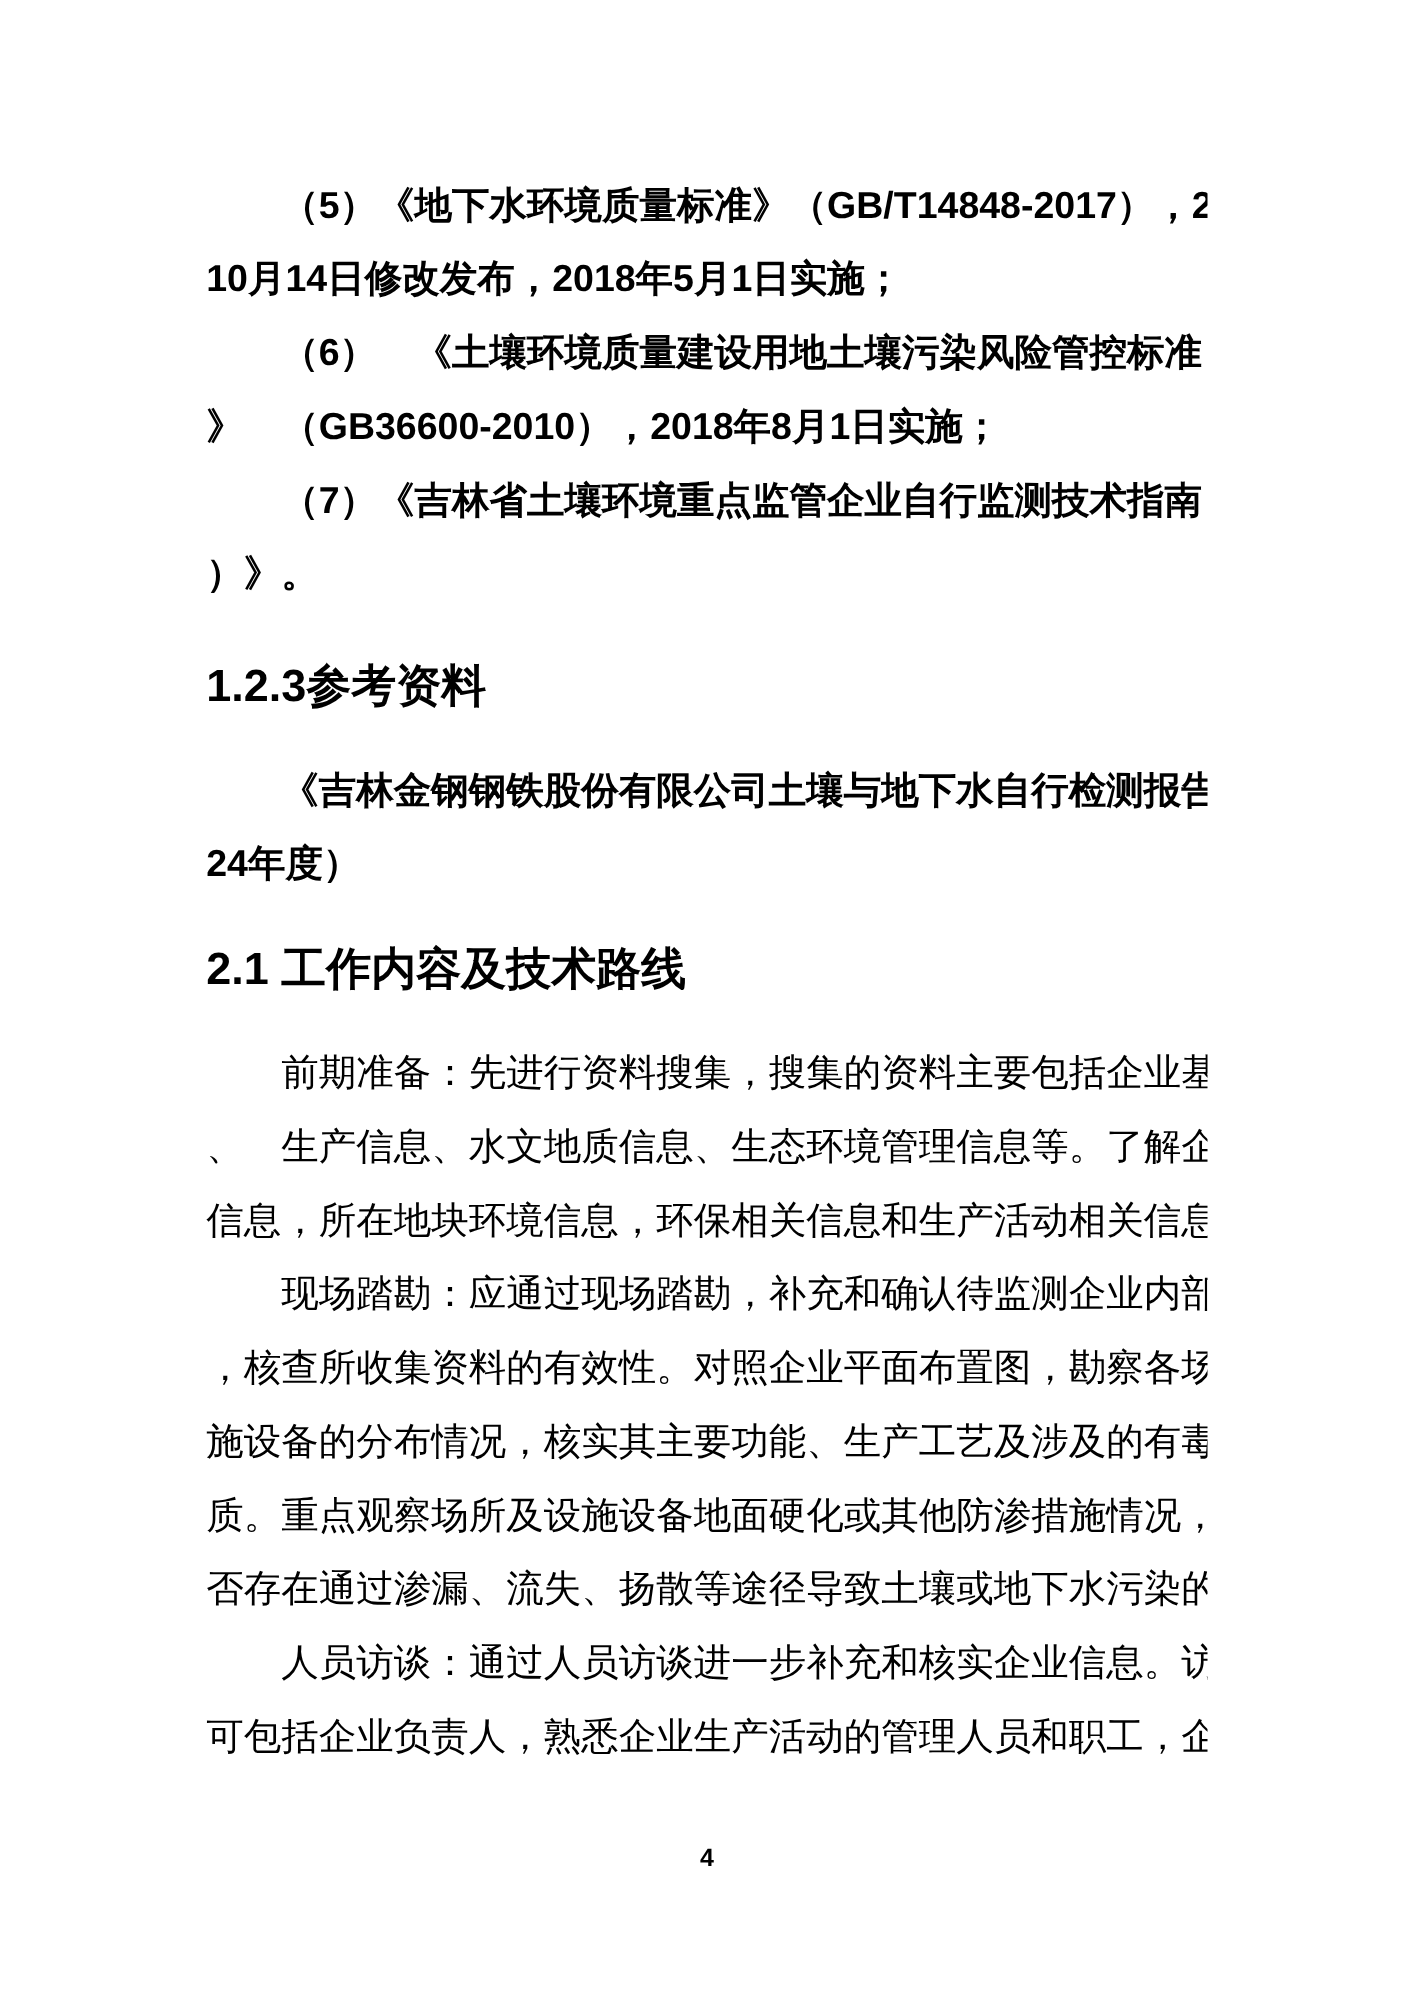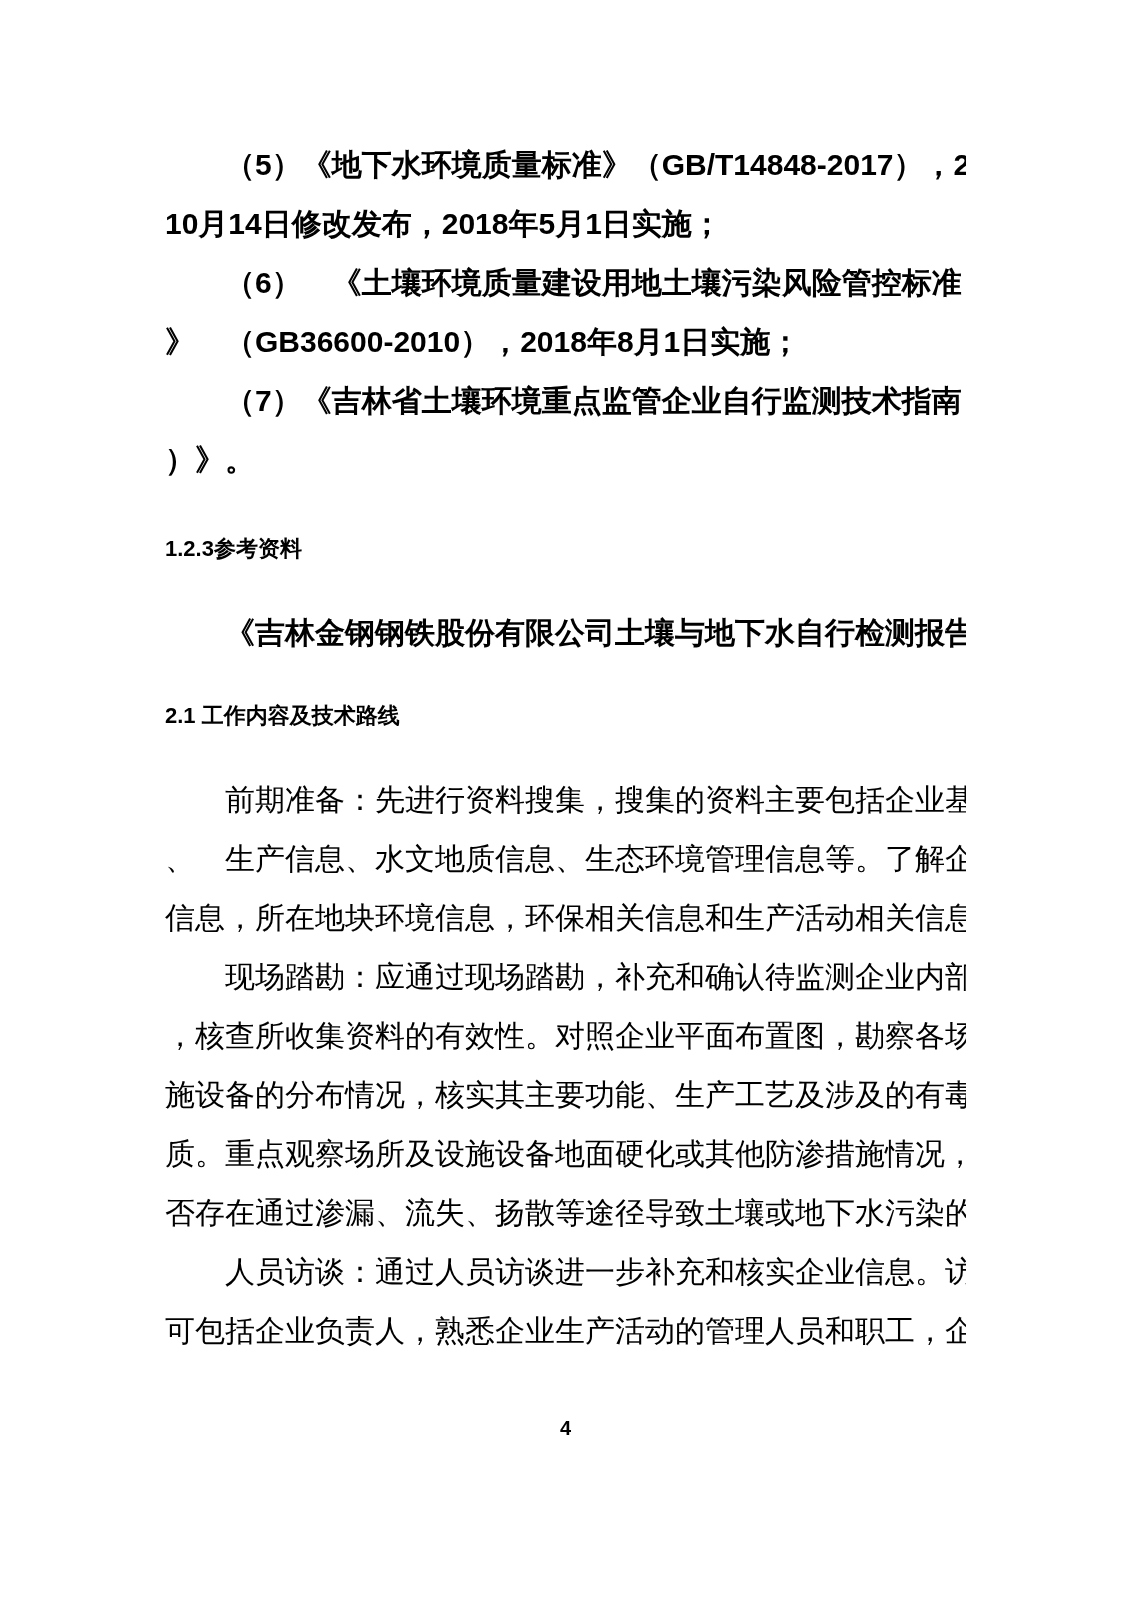--- a/index.html
+++ b/index.html
@@ -24,21 +24,21 @@
     font-family: "Liberation Sans", "DejaVu Sans", sans-serif;
     font-weight: 600;
   }
   .body-text {
     font-family: "Liberation Serif", "DejaVu Serif", serif;
     font-weight: 400;
   }
   .heading {
     font-family: "Liberation Sans", "DejaVu Sans", sans-serif;
     font-weight: 700;
-    font-size: 22px;
+    font-size: 36px;
     height: 59px;
     line-height: 59px;
     white-space: nowrap;
   }
   .indent { padding-left: 60px; }
   .mt-h123 { margin-top: 30px; }
   .mt-refpara { margin-top: 25px; }
   .mt-h13 { margin-top: 24px; }
   .mt-body { margin-top: 25px; }
   .footer {
@@ -60,20 +60,21 @@
 
   <div class="line ref indent">（6）　《土壤环境质量建设用地土壤污染风险管控标准（试行）</div>
   <div class="line ref">》　（GB36600-2010），2018年8月1日实施；</div>
 
   <div class="line ref indent">（7）《吉林省土壤环境重点监管企业自行监测技术指南（试行</div>
   <div class="line ref">）》。</div>
 
   <div class="heading mt-h123">1.2.3参考资料</div>
 
   <div class="line ref indent mt-refpara">《吉林金钢钢铁股份有限公司土壤与地下水自行检测报告》（20</div>
+  <div class="line ref">24年度）</div>
 
   <div class="heading mt-h13">2.1 工作内容及技术路线</div>
 
   <div class="line body-text indent mt-body">前期准备：先进行资料搜集，搜集的资料主要包括企业基本信息</div>
   <div class="line body-text">、　生产信息、水文地质信息、生态环境管理信息等。了解企业基本</div>
   <div class="line body-text">信息，所在地块环境信息，环保相关信息和生产活动相关信息。</div>
 
   <div class="line body-text indent">现场踏勘：应通过现场踏勘，补充和确认待监测企业内部的信息</div>
   <div class="line body-text">，核查所收集资料的有效性。对照企业平面布置图，勘察各场所及设</div>
   <div class="line body-text">施设备的分布情况，核实其主要功能、生产工艺及涉及的有毒有害物</div>

